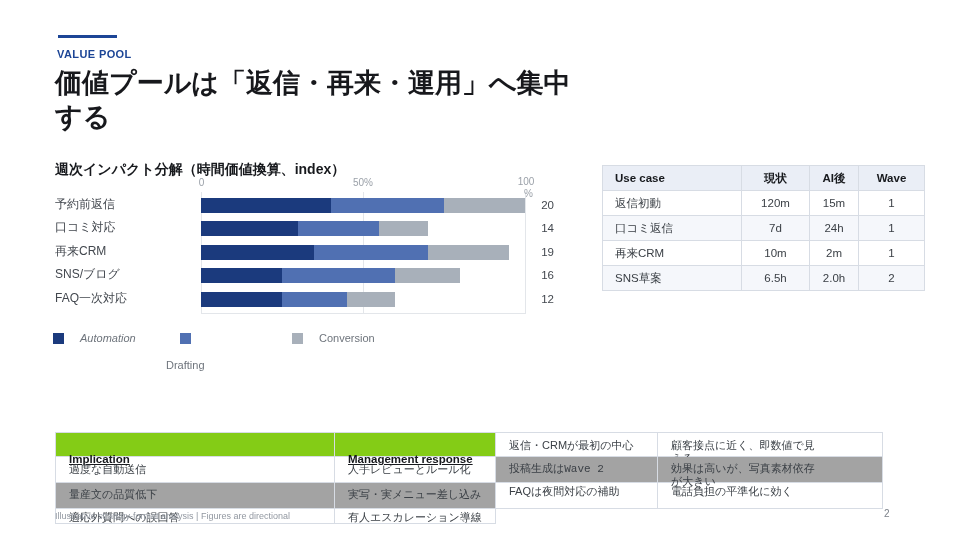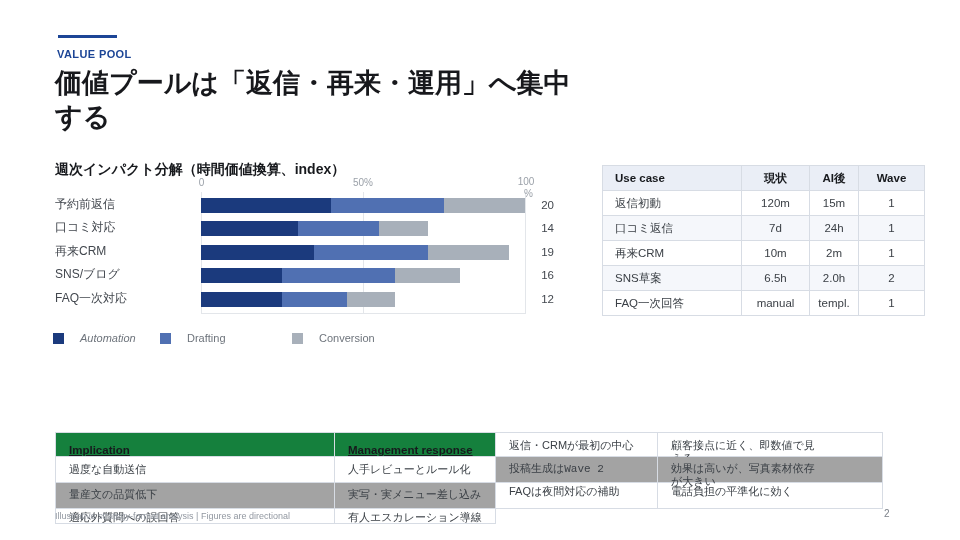--- a/index.html
+++ b/index.html
@@ -35,21 +35,21 @@
   .uc-table tbody tr:nth-child(even) td{background:#f5f7fb;}
   
   .imp-table{
     position:absolute;left:55px;top:432px;width:827px;
     display:grid;grid-template-columns:279px 161px 162px 225px;
     grid-template-rows:24px 26px 26px 15px;
     border-top:1px solid #d7dce4;border-left:1px solid #d7dce4;
   }
   .imp-cell{border-right:1px solid #d7dce4;border-bottom:1px solid #d7dce4;font-size:11px;line-height:13px;
     padding:6px 8px 0 13px;color:#3b4046;overflow:visible;box-sizing:border-box;}
-  .imp-cell.head{background:#15803d;font-weight:bold;font-size:11.5px;color:#17191d;padding-top:11px;text-decoration:underline;}
+  .imp-cell.head{background:#84cc16;font-weight:bold;font-size:11.5px;color:#17191d;padding-top:20px;text-decoration:underline;}
   .imp-cell.tint{background:#a3a3a3;font-family:Liberation Mono, monospace;}
   .imp-cell.reason{white-space:pre-line;position:relative;z-index:2;}
   .imp-cell.last{padding-top:2px;}
   
   .footnote{position:absolute;left:55px;top:511px;font-size:9px;color:#9298a1;z-index:6;white-space:nowrap;}
   .page-number{position:absolute;left:884px;top:508px;font-size:10px;color:#7b8189;z-index:6;}
 </style>
 </head>
 <body>
 
@@ -107,21 +107,21 @@
         <div class="seg" style="width: 48.6px; background: rgb(168, 176, 186);"></div>
       </div>
       <div class="cat" style="top: 290.5px;">FAQ一次対応</div>
       <div class="val" style="top: 291.5px;">12</div>
     </div>
   <div id="legend-layer">
       <div class="legend-item" style="left: 53px; font-style: italic;">
         <div class="legend-swatch" style="background: rgb(27, 58, 125);"></div>
         <div class="legend-label">Automation</div>
       </div>
-      <div class="legend-item" style="left: 160px;">
+      <div class="legend-item" style="left: 166px; flex-direction: column;">
         <div class="legend-swatch" style="background: rgb(80, 112, 178);"></div>
         <div class="legend-label">Drafting</div>
       </div>
       <div class="legend-item" style="left: 292px;">
         <div class="legend-swatch" style="background: rgb(168, 176, 186);"></div>
         <div class="legend-label">Conversion</div>
       </div>
     </div>
 
   <table class="uc-table">
@@ -157,26 +157,20 @@
           <td>10m</td>
           <td>2m</td>
           <td>1</td>
         </tr>
         <tr>
           <td class="c0">SNS草案</td>
           <td>6.5h</td>
           <td>2.0h</td>
           <td>2</td>
         </tr>
-        <tr>
-          <td class="c0">FAQ一次回答</td>
-          <td>manual</td>
-          <td>templ.</td>
-          <td>1</td>
-        </tr>
       </tbody>
   </table>
 
   <div class="imp-table">
     <div class="imp-cell head">Implication</div>
     <div class="imp-cell head">Management response</div>
   <div class="imp-cell">返信・CRMが最初の中心</div>
       <div class="imp-cell reason">顧客接点に近く、即数値で見
 える</div>
       <div class="imp-cell">過度な自動送信</div>

